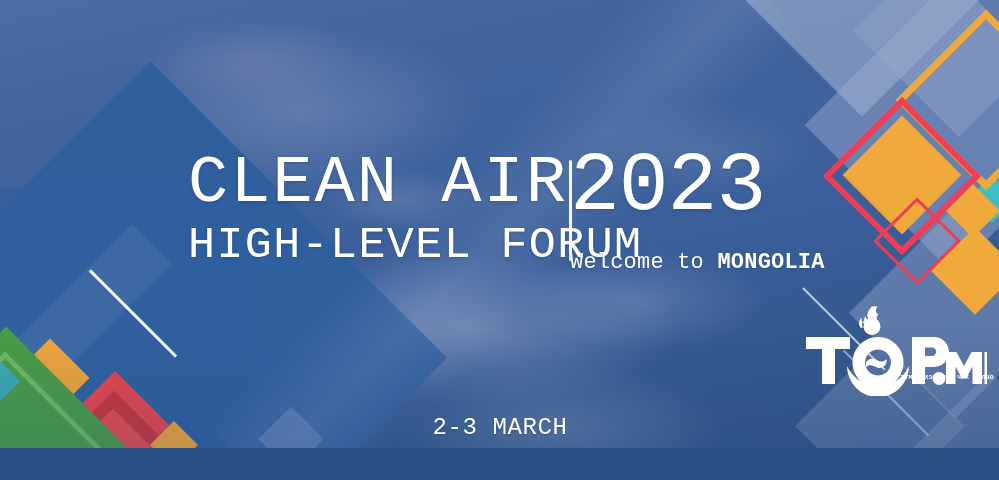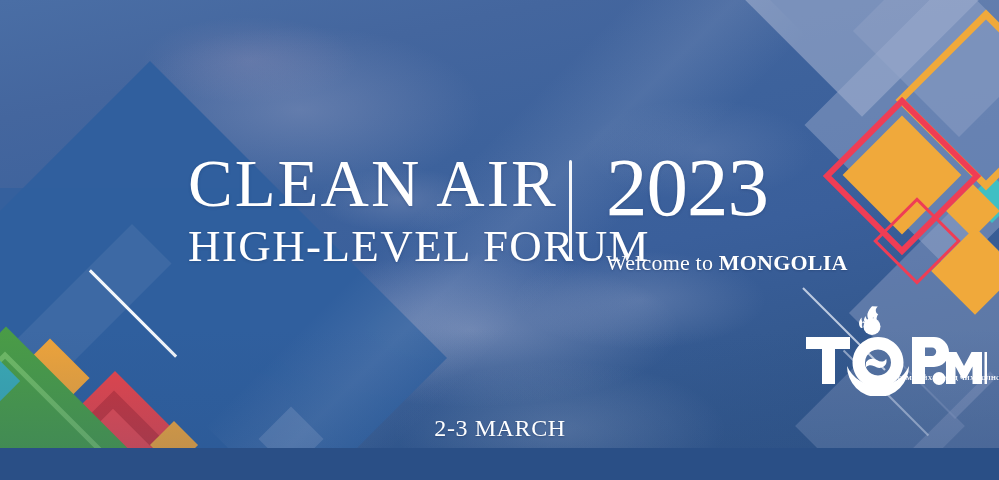--- a/index.html
+++ b/index.html
@@ -2,21 +2,21 @@
 <html><head>
 <meta charset="utf-8">
 <title>Clean Air High-Level Forum 2023</title>
 <style>
   html,body{margin:0;padding:0;background:#2a4f86;}
   *{box-sizing:border-box;}
   #banner{
     position:relative;
     width:999px;height:448px;
     overflow:hidden;
-    font-family:Liberation Serif, serif;
+    font-family:Liberation Mono, monospace;
     background:#3b82f6;
   }
 
   
   .sky{
     position:absolute;inset:0;
     background:
       radial-gradient(ellipse 260px 120px at 300px 110px, rgba(150,160,195,.40), rgba(150,160,195,0) 70%),
       radial-gradient(ellipse 200px 80px  at 120px 240px, rgba(168,176,205,.30), rgba(168,176,205,0) 70%),
       radial-gradient(ellipse 300px 110px at 470px 330px, rgba(185,190,215,.40), rgba(185,190,215,0) 70%),
@@ -179,21 +179,21 @@
     letter-spacing:1.4px;
     margin-top:2px;
     text-shadow:0 1px 3px rgba(20,40,80,.25);
   }
 
   .divider{
     position:absolute;left:569px;top:160px;width:3px;height:101px;
     background:#ffffff;border-radius:2px;opacity:.95;
   }
 
-  .yearblock{position:absolute;left:606px;top:144px;color:#fff;}
+  .yearblock{position:absolute;left:570px;top:144px;color:#fff;}
   .yearblock .year{
     display:block;font-size:83px;line-height:86px;font-weight:400;
     letter-spacing:-1px;
     text-shadow:0 1px 3px rgba(20,40,80,.25);
   }
   .yearblock .welcome{
     display:block;font-size:22px;line-height:26px;font-weight:700;
     letter-spacing:.2px;margin-top:20px;
     text-shadow:0 1px 2px rgba(20,40,80,.3);
   }

